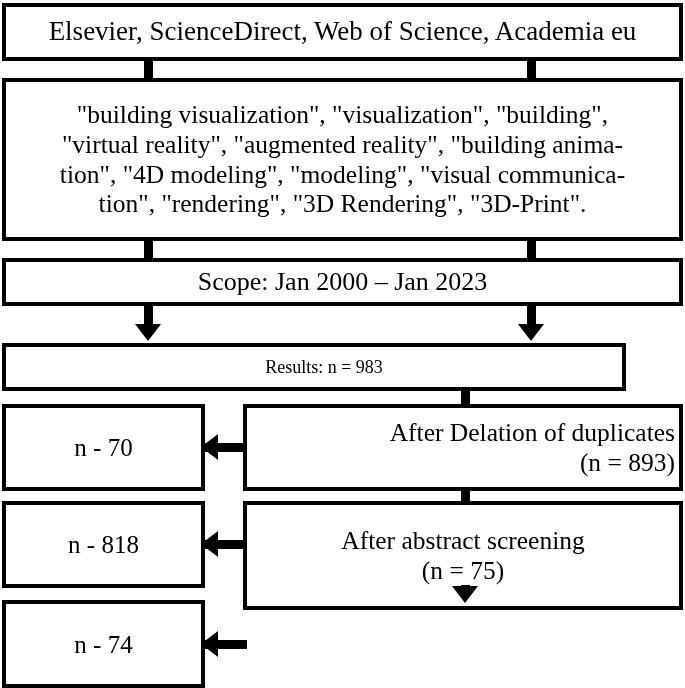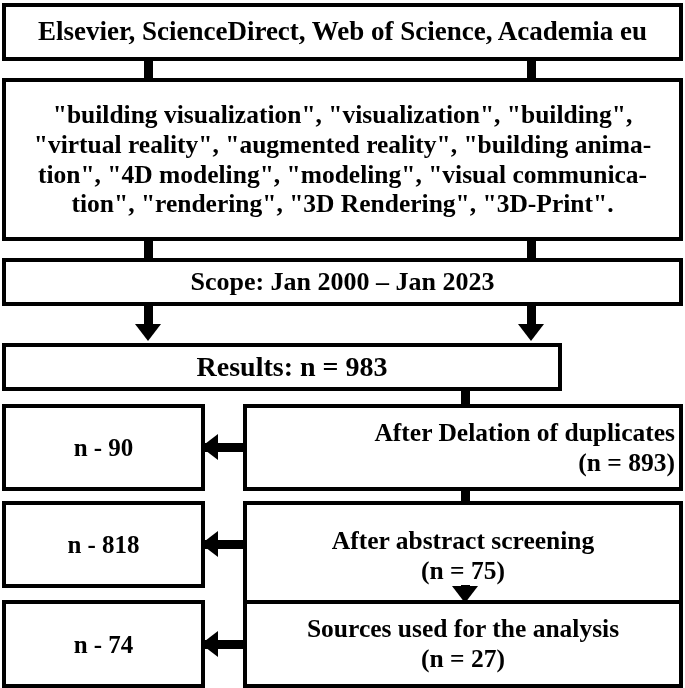--- a/index.html
+++ b/index.html
@@ -27,27 +27,26 @@
     align-items: center;
     justify-content: center;
     text-align: center;
     line-height: 1.16;
   }
   .box .txt {
     display: block;
     width: 100%;
     padding: 0 4px;
     white-space: pre-line;
-    font-weight: bold;
   }
   
   #box-databases   { left: 2px;   top: 3px;   width: 681px; height: 58px;  font-size: 27px; }
   #box-keywords    { left: 2px;   top: 78px;  width: 681px; height: 163px; font-size: 25.5px; }
   #box-scope       { left: 2px;   top: 258px; width: 681px; height: 48px;  font-size: 26px; align-items: center; }
-  #box-results     { left: 2px;   top: 343px; width: 560px; height: 48px;  font-size: 28px; padding-left: 20px; }
+  #box-results     { left: 2px;   top: 343px; width: 624px; height: 48px;  font-size: 18px; padding-left: 20px; }
 
   #box-excl-1      { left: 2px;   top: 404px; width: 203px; height: 87px;  font-size: 25px; }
   #box-excl-2      { left: 2px;   top: 501px; width: 203px; height: 87px;  font-size: 25px; }
   #box-excl-3      { left: 2px;   top: 600px; width: 203px; height: 88px;  font-size: 25px; }
 
   #box-stage-1     { left: 243px; top: 404px; width: 440px; height: 87px;  font-size: 25.5px; text-align: right; }
   #box-stage-2     { left: 243px; top: 501px; width: 440px; height: 109px;  font-size: 25.5px; }
   #box-stage-3     { left: 243px; top: 600px; width: 440px; height: 88px;  font-size: 25.5px; }
 
   
@@ -136,21 +135,21 @@
   <div class="vline" id="conn-scope-res-right"></div>
   <div class="arrow-down" id="arrowhead-scope-right"></div>
 
   <div class="box" id="box-results">
     <span class="txt">Results: n = 983</span>
   </div>
 
   <div class="vline" id="conn-res-s1"></div>
 
   <div class="box" id="box-excl-1">
-    <span class="txt">n - 90</span>
+    <span class="txt">n - 70</span>
   </div>
   <div class="hline" id="conn-h-1"></div>
   <div class="arrow-left" id="arrowhead-h-1"></div>
   <div class="box" id="box-stage-1">
     <span class="txt">After Delation of duplicates
 (n = 893)</span>
   </div>
 
   <div class="vline" id="conn-s1-s2"></div>
 
@@ -165,18 +164,14 @@
   </div>
 
   <div class="vline" id="conn-s2-s3"></div>
   <div class="arrow-down" id="arrowhead-s2-s3"></div>
 
   <div class="box" id="box-excl-3">
     <span class="txt">n - 74</span>
   </div>
   <div class="hline" id="conn-h-3"></div>
   <div class="arrow-left" id="arrowhead-h-3"></div>
-  <div class="box" id="box-stage-3">
-    <span class="txt">Sources used for the analysis
-(n = 27)</span>
-  </div>
 
 </div>
 
 </body></html>

